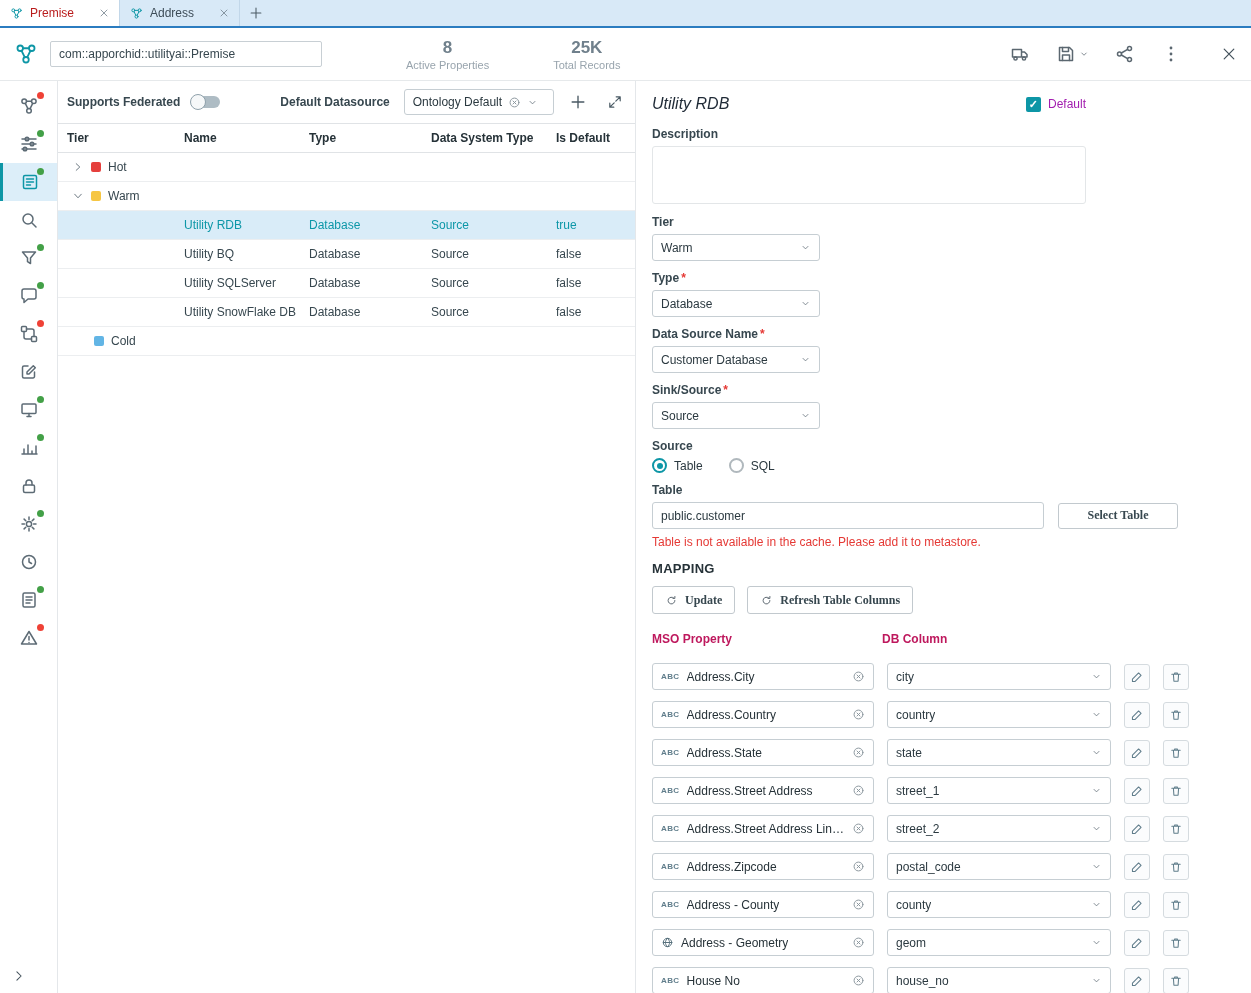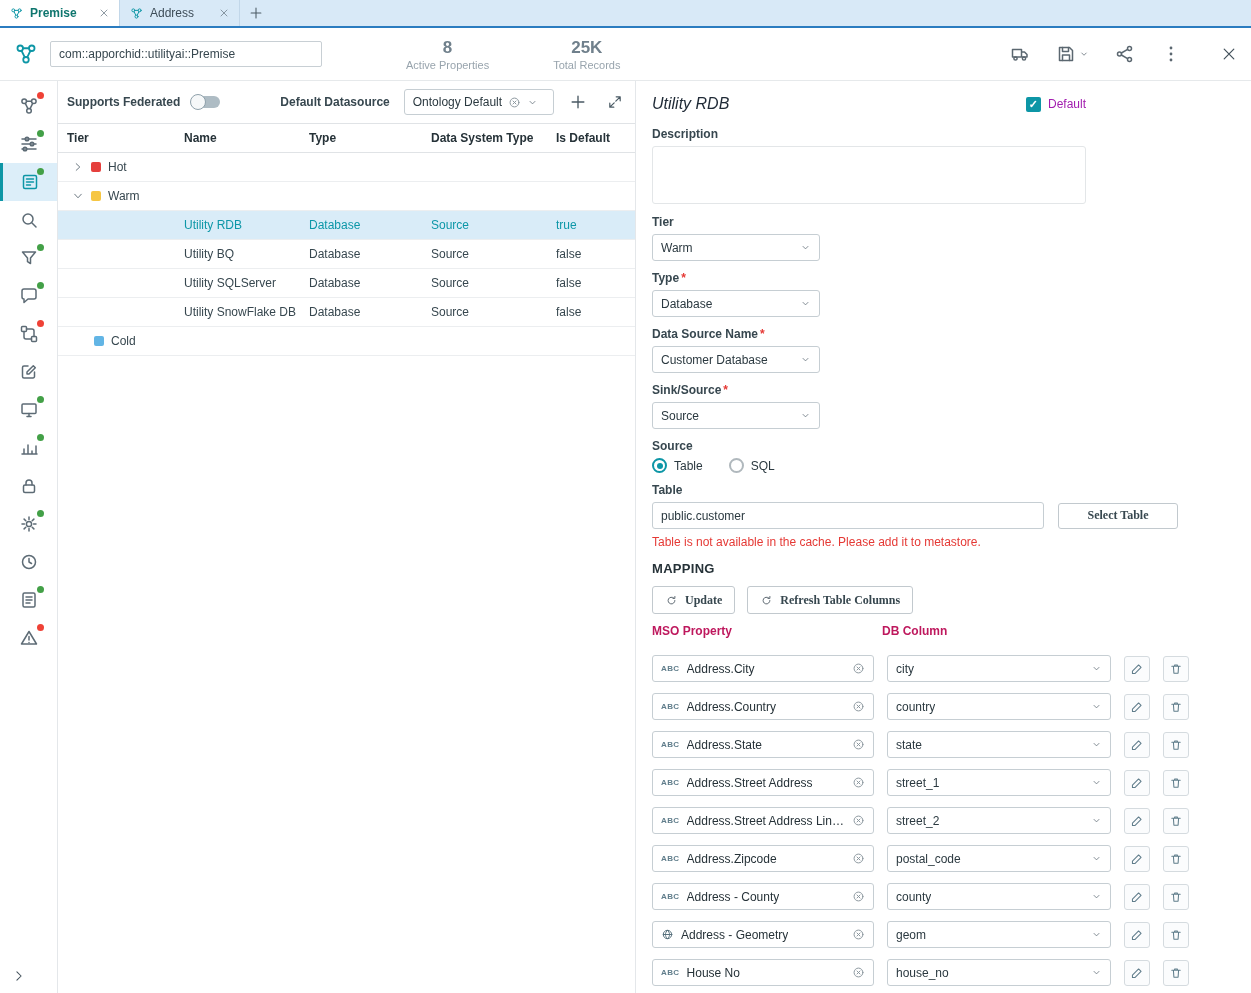--- a/index.html
+++ b/index.html
@@ -4,21 +4,21 @@
 <style>
   *{box-sizing:border-box;margin:0;padding:0}
   html,body{width:1251px;height:993px;overflow:hidden}
   body{font-family:"Liberation Sans",sans-serif;background:#fff;color:#2b3940;font-size:12px}
   svg{display:block}
   .ic{fill:none;stroke:currentColor;stroke-width:1.5;stroke-linecap:round;stroke-linejoin:round}
 
   
   .tabbar{height:28px;background:#d8e9f7;border-bottom:2px solid #2b7cc0;display:flex;align-items:stretch}
   .tab{display:flex;align-items:center;gap:7px;padding:0 10px;width:120px;color:#3d4c57;border-right:1px solid #c2d7e9;cursor:pointer}
-  .tab.active{background:#fff;font-weight:bold;color:#0f766e}
+  .tab.active{background:#fff;font-weight:normal;color:#b91c1c}
   .tab .tab-label{white-space:nowrap;overflow:hidden;text-overflow:ellipsis;flex:1}
   .tab .tab-close{color:#6b7a85;width:10px;height:10px}
   .tab-icon{color:#0d96a6;width:13px;height:13px;flex:0 0 auto}
   .tab-add{width:32px;display:flex;align-items:center;justify-content:center;color:#4a5a64;cursor:pointer}
 
   
   .header{height:53px;border-bottom:1px solid #e6e9eb;display:flex;align-items:center;padding:0 14px;background:#fff}
   .logo{color:#0d96a6;width:24px;height:24px;margin-right:12px}
   .ont-input{width:272px;height:24px;border:1px solid #c8cfd4;border-radius:2px;padding:12px 8px;font-size:12px;color:#37474f;font-family:"Liberation Sans",sans-serif}
   .stats{display:flex;gap:64px;margin-left:84px}
@@ -90,21 +90,21 @@
   .radio{display:flex;align-items:center;gap:7px;cursor:pointer;color:#2b3940}
   .rdot{width:15px;height:15px;border-radius:50%;border:2px solid #b0b8bd;position:relative}
   .radio.sel .rdot{border-color:#0d96a6}
   .radio.sel .rdot::after{content:"";position:absolute;left:2.5px;top:2.5px;width:6px;height:6px;border-radius:50%;background:#0d96a6}
   .table-row-inline{display:flex;align-items:center;gap:14px;margin-bottom:6px}
   .table-input{width:392px;height:27px;border:1px solid #c6ced3;border-radius:3px;padding:0 8px;font-size:12px;color:#2b3940;font-family:"Liberation Sans",sans-serif}
   .btn{display:flex;align-items:center;justify-content:center;gap:7px;border:1px solid #c2c9ce;border-radius:3px;background:#fff;font-weight:bold;color:#37474f;font-size:12px;cursor:pointer;font-family:Liberation Serif, serif}
   .sel-table-btn{width:120px;height:26px}
   .err{color:#e53935;margin:4px 0 12px}
   .map-title{font-size:13px;font-weight:bold;color:#263238;letter-spacing:.3px;margin-bottom:10px}
-  .map-btns{display:flex;gap:12px;margin-bottom:10px}
+  .map-btns{display:flex;gap:12px;margin-bottom:18px}
   .map-btn{height:28px;padding:0 12px}
   .btn-ic{width:13px;height:13px;color:#5b6770}
   .map-heads{display:grid;grid-template-columns:222px auto;column-gap:8px;font-weight:bold;color:#be185d;margin-bottom:17px}
   .map-row{display:flex;align-items:center;gap:13px;margin-bottom:11px}
   .prop-box{width:222px;height:27px;border:1px solid #c6ced3;border-radius:3px;display:flex;align-items:center;gap:7px;padding:0 8px;background:#fff}
   .abc{font-size:8px;font-weight:bold;color:#607d8b;letter-spacing:.4px;flex:0 0 auto}
   .geo{width:13px;height:13px;color:#546e7a;flex:0 0 auto}
   .pname{white-space:nowrap;overflow:hidden;text-overflow:ellipsis;color:#263238}
   .prop-box .clear-sm{margin-left:auto}
   .db-select{width:224px}

